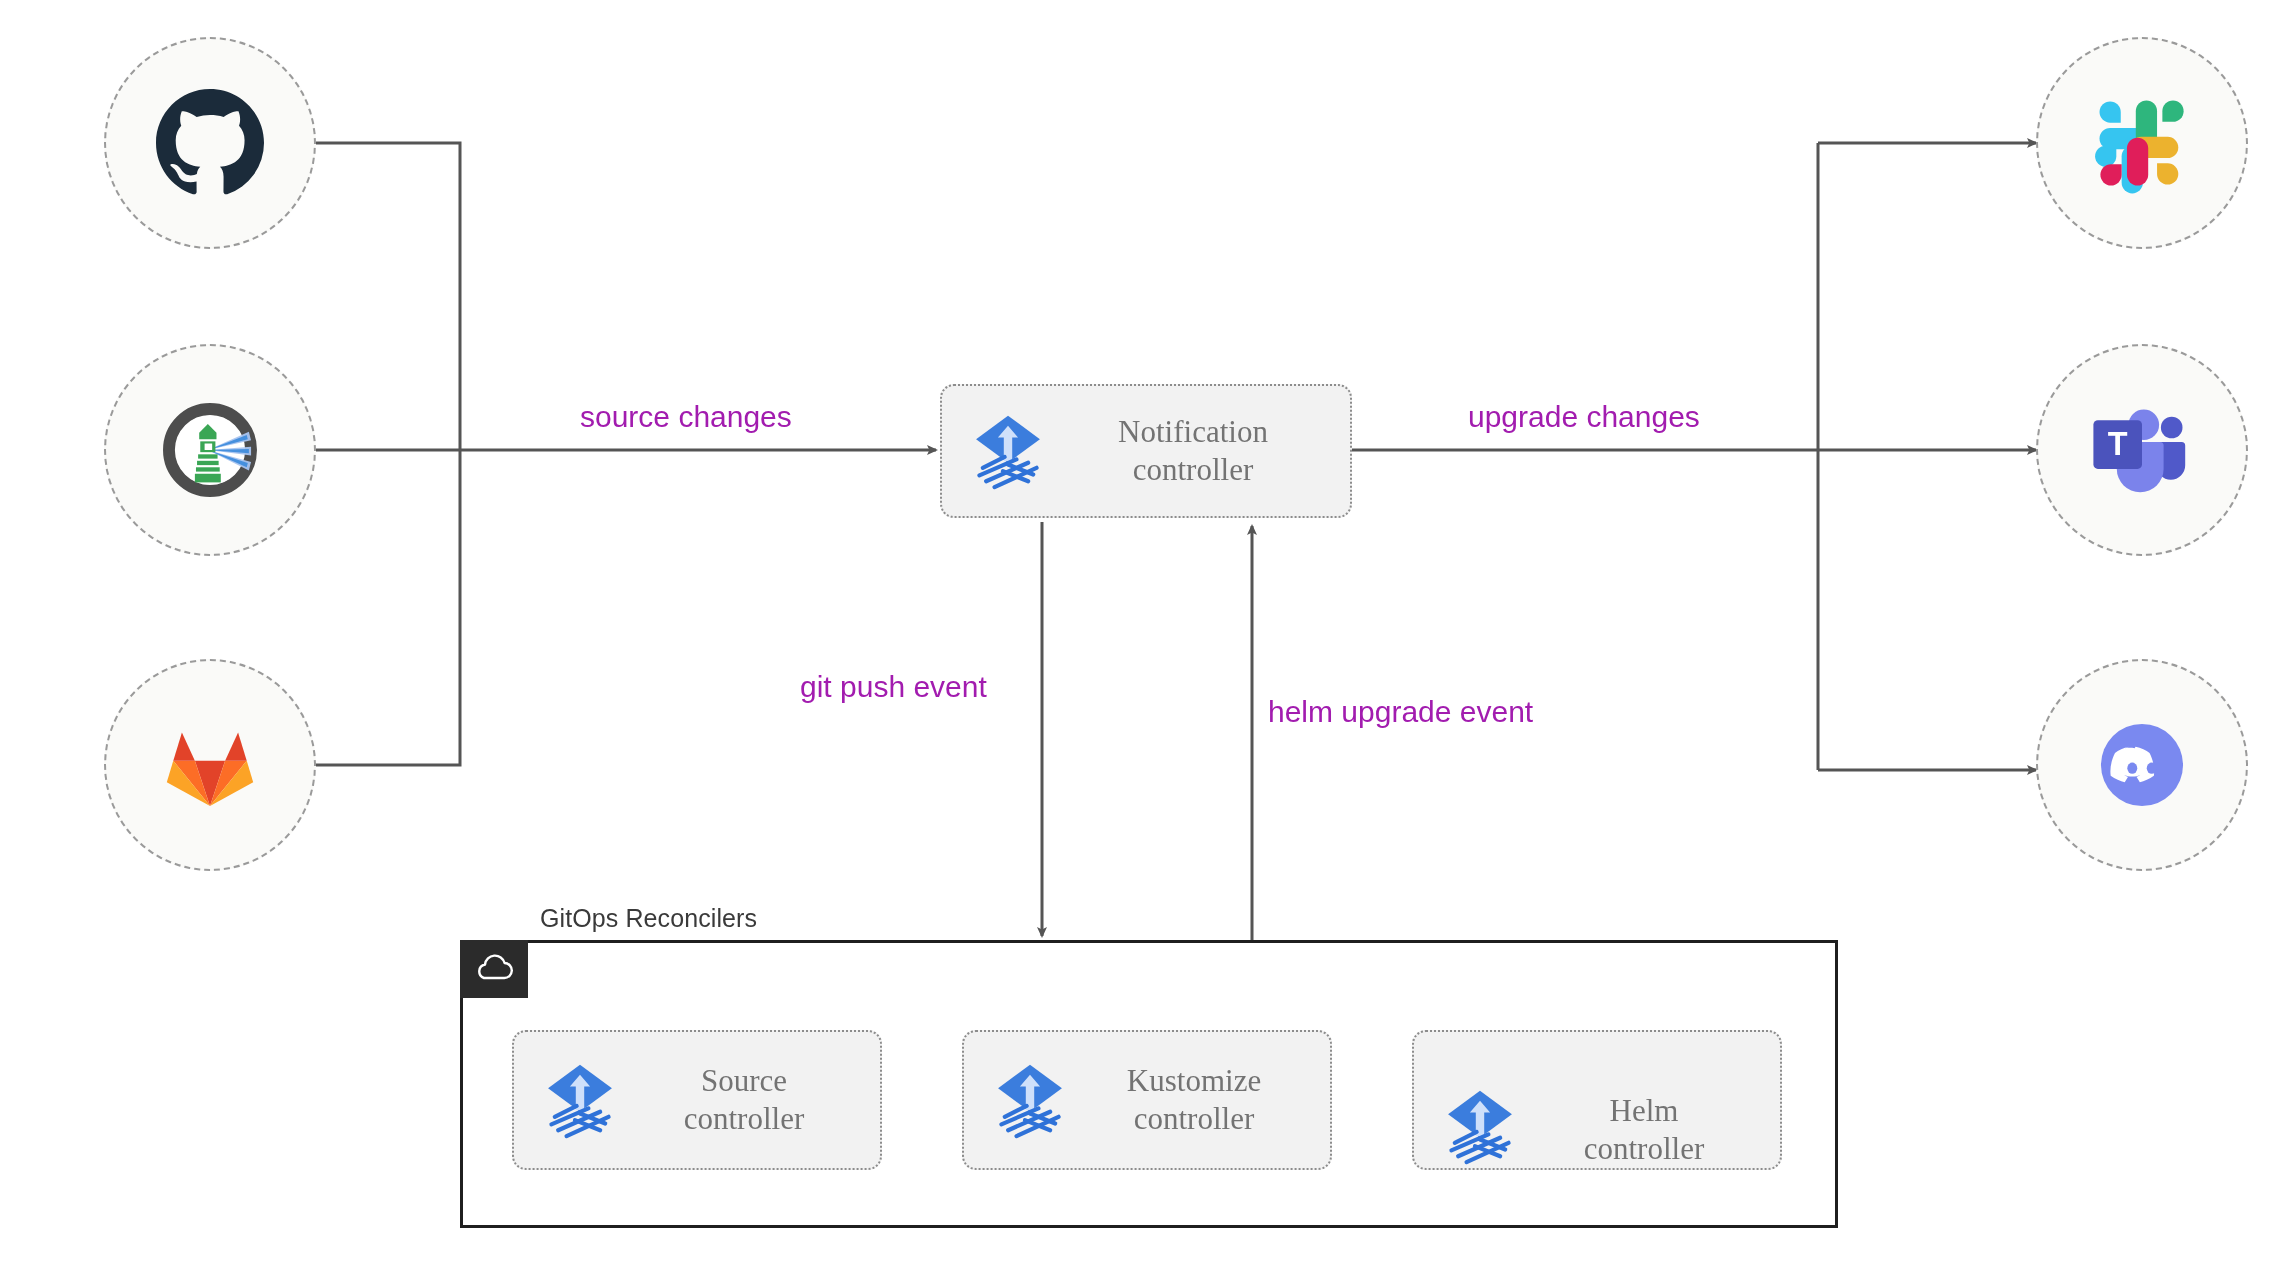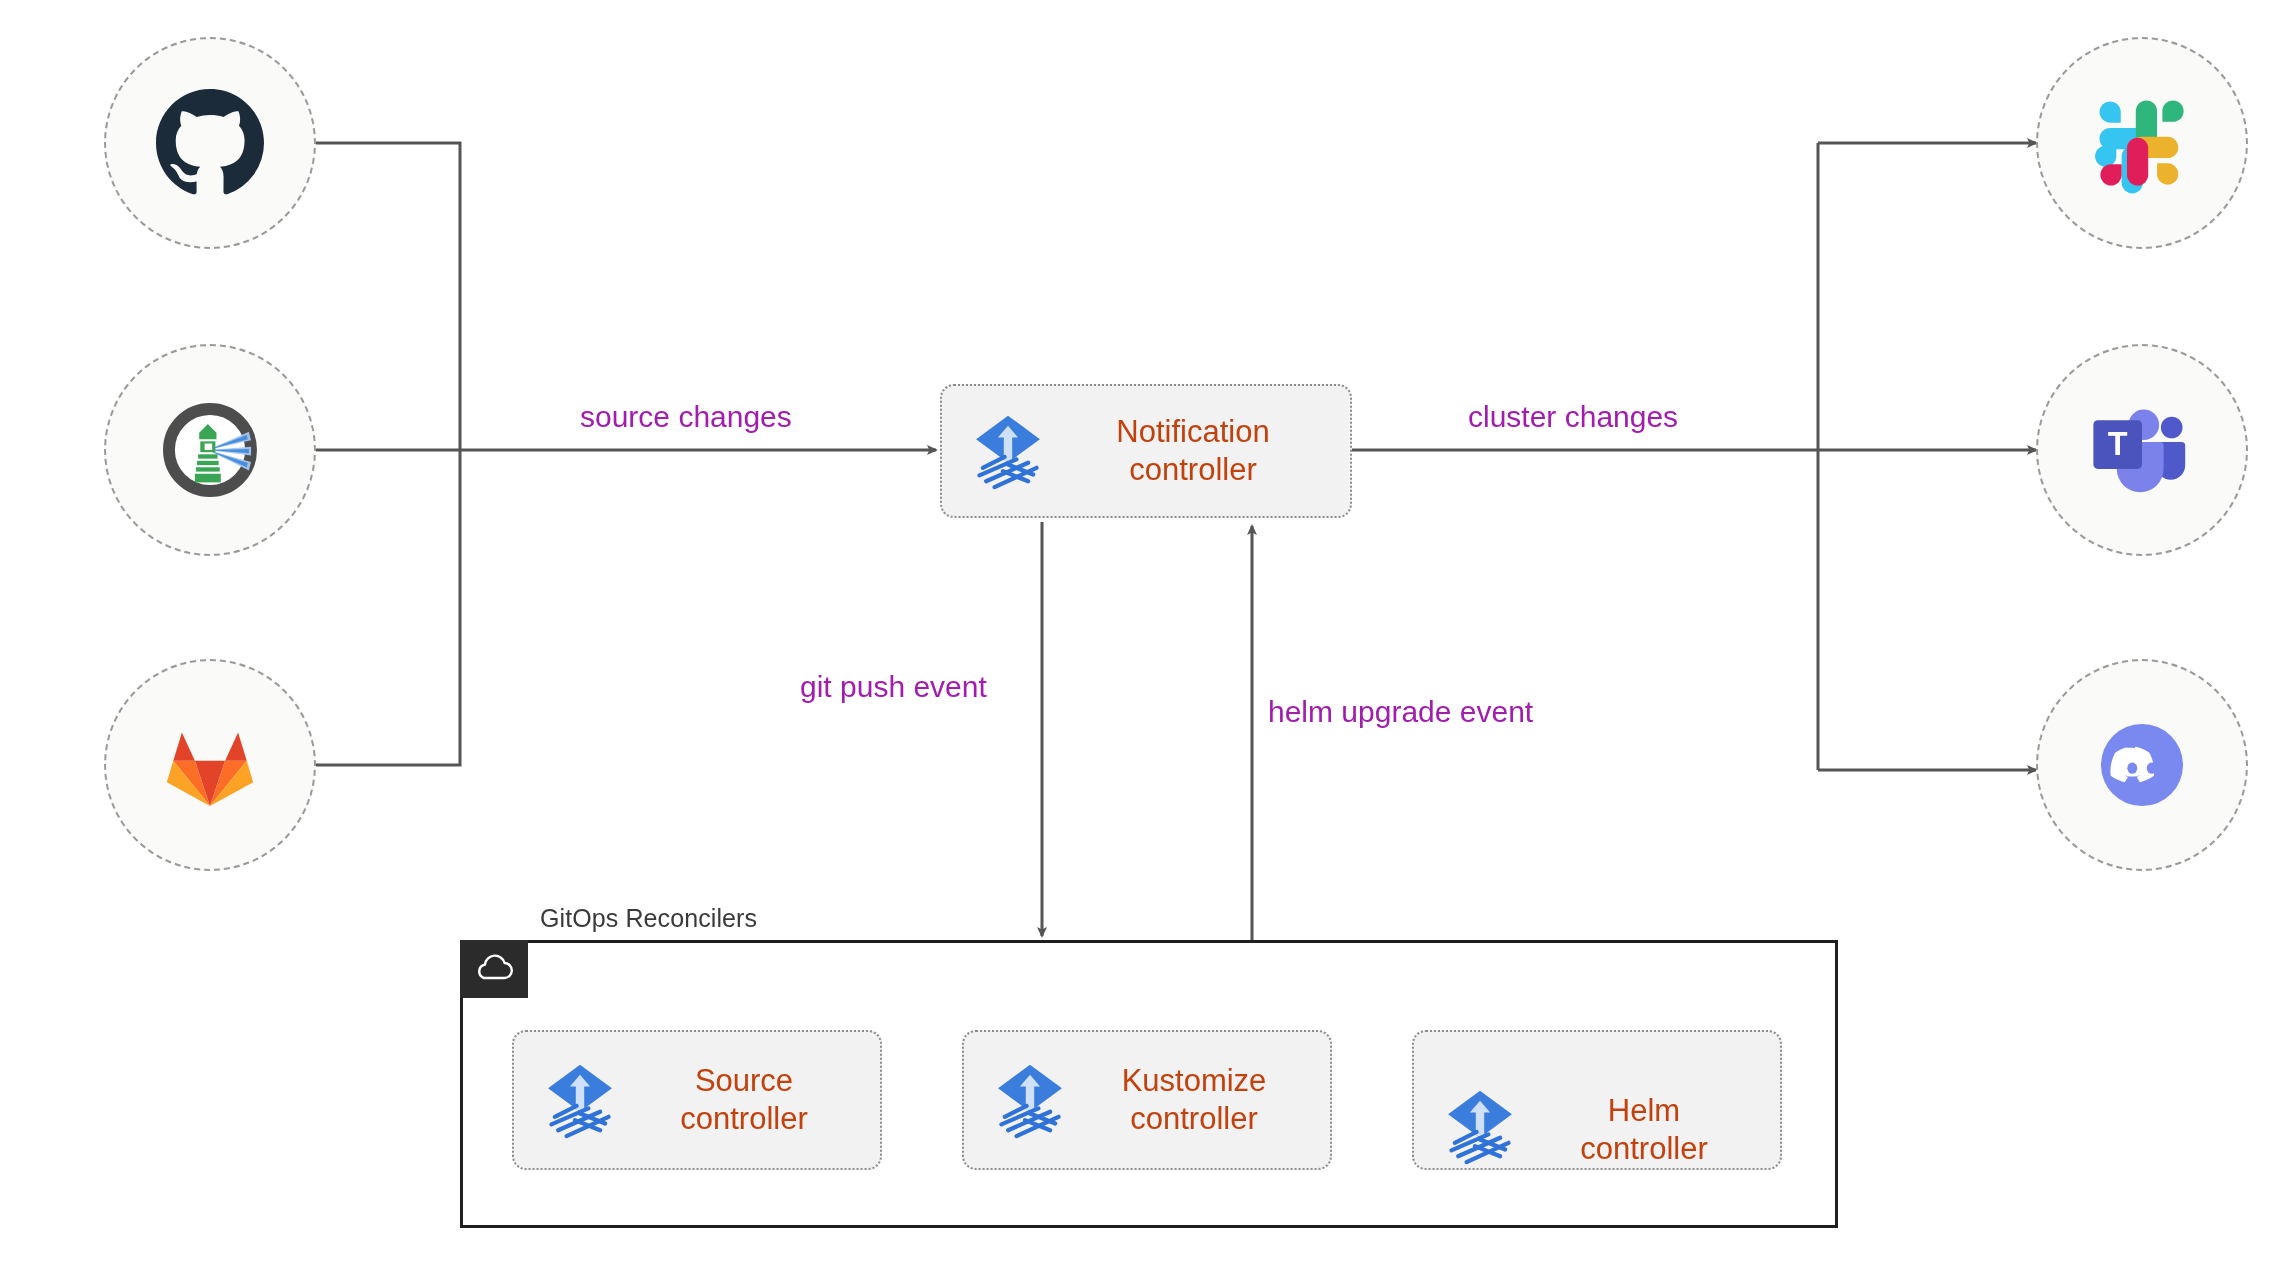--- a/index.html
+++ b/index.html
@@ -15,22 +15,22 @@
   }
   .circle-node .glyph{width:108px;height:108px;display:block;}
 
   
   .ctl-box{
     position:absolute;background:#f2f2f2;border:2px dotted #8c8c8c;border-radius:14px;
     display:flex;align-items:center;box-sizing:border-box;
   }
   .ctl-box .flux{width:84px;height:84px;flex:0 0 auto;margin-left:24px;}
   .ctl-box .ctl-label{
-    flex:1 1 auto;text-align:center;color:#c2410c;line-height:1.22;
-    font-size:31px;padding-right:14px;white-space:pre-line;
+    flex:1 1 auto;text-align:center;color:#737373;line-height:1.22;
+    font-size:31px;padding-right:14px;white-space:pre-line;font-family:Liberation Serif, serif;
   }
   #notification-controller{left:940px;top:384px;width:412px;height:134px;}
   #notification-controller .ctl-label{font-size:31px;}
   .reconciler-box{top:1030px;width:370px;height:140px;}
   #source-controller{left:512px;}
   #kustomize-controller{left:962px;}
   #helm-controller{left:1412px;align-items:flex-end;}
 
   
   #reconcilers-container{
@@ -256,17 +256,17 @@
           <path d="M34 93 L84 70"></path>
         <path d="M50 66 L80 78"></path>
           <path d="M44 74 L74 86"></path>
       </g>
     </svg>
     <div class="ctl-label">Helm
 controller</div>
   </div>
 
   <div class="edge-label" id="label-source-changes">source changes</div>
-  <div class="edge-label" id="label-cluster-changes">cluster changes</div>
+  <div class="edge-label" id="label-cluster-changes">upgrade changes</div>
   <div class="edge-label" id="label-git-push">git push event</div>
   <div class="edge-label" id="label-helm-upgrade">helm upgrade event</div>
 
 </div>
 
 </body></html>

